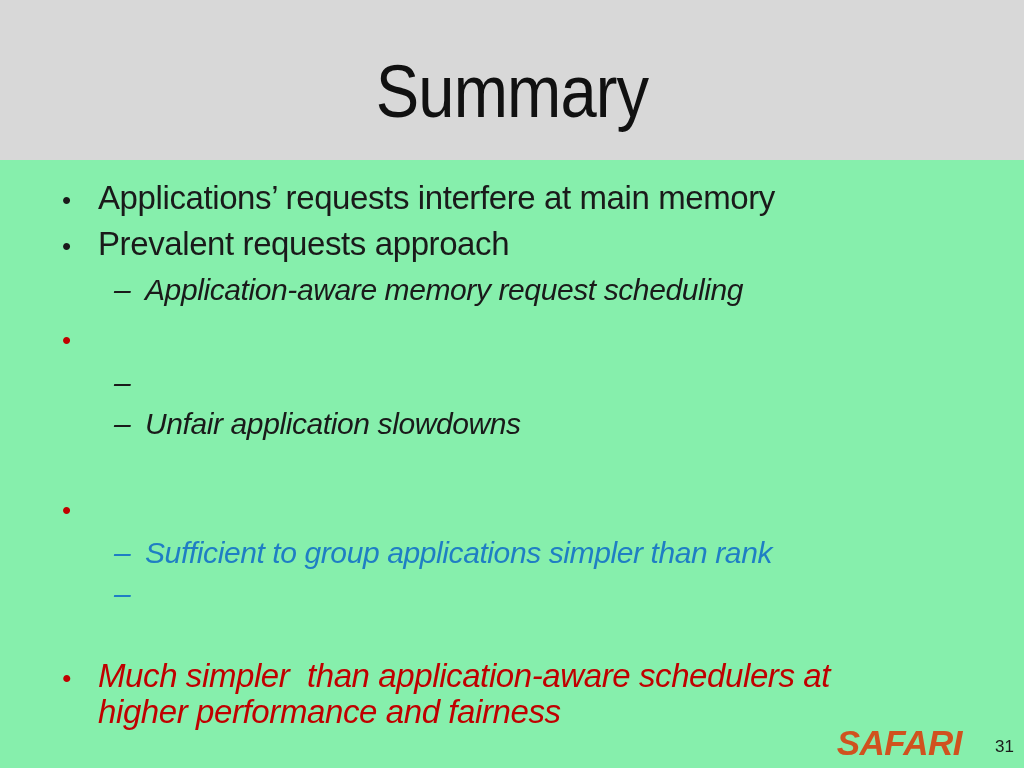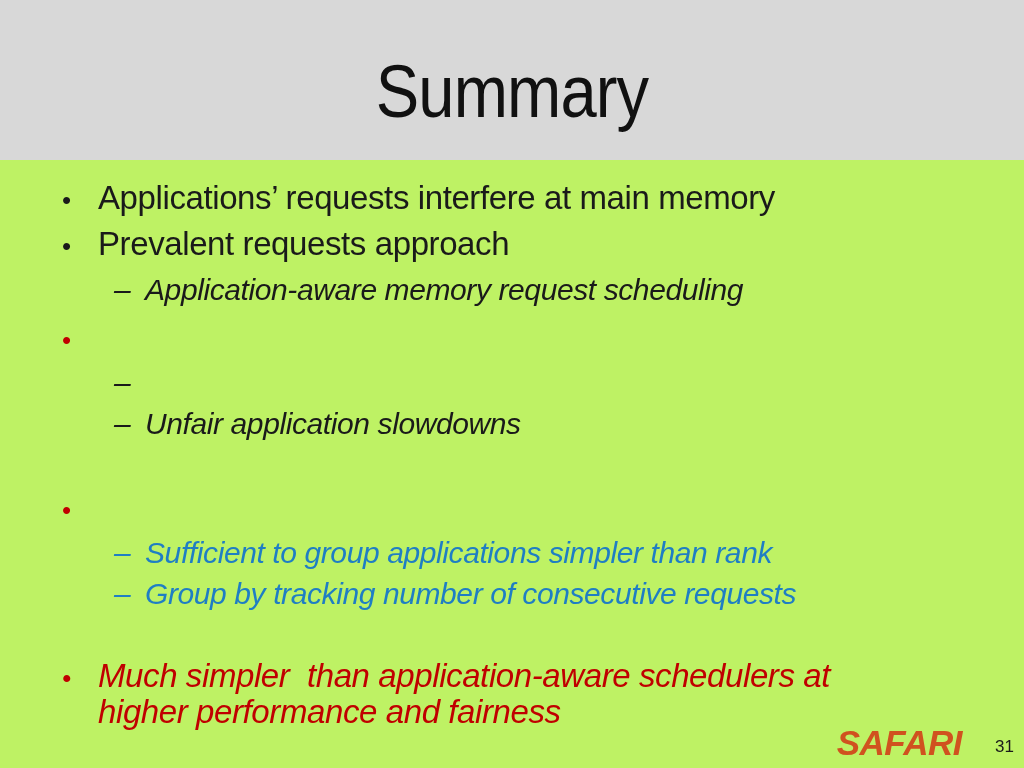--- a/index.html
+++ b/index.html
@@ -1,19 +1,19 @@
 <!DOCTYPE html>
 <html><head>
 <meta charset="utf-8">
 <style>
   html,body{margin:0;padding:0;background:#fff;}
   .slide{
     position:relative;
     width:1024px;height:768px;
-    background:#bef264;
+    background:#86efac;
     overflow:hidden;
     font-family:"Liberation Sans", sans-serif;
     color:#1a1a1a;
   }
   .header-band{
     position:absolute;top:0;left:0;width:1024px;height:160px;
     background:#d8d8d8;
   }
   .slide-title{
     position:absolute;top:50px;left:0;width:1024px;
@@ -115,21 +115,20 @@
       <span class="marker">•</span>
     </div>
 
     <div class="sl c-blue it">
       <span class="marker">–</span>
       <span>Sufficient to group applications simpler than rank</span>
     </div>
 
     <div class="sl c-blue it">
       <span class="marker">–</span>
-      <span>Group by tracking number of consecutive requests</span>
     </div>
 
     <div class="gap"></div>
 
     <div class="bl c-red it wrap-last">
       <span class="marker">•</span>
       <span class="pre">Much simpler  than application-aware schedulers at higher performance and fairness</span>
     </div>
 
   </div>

